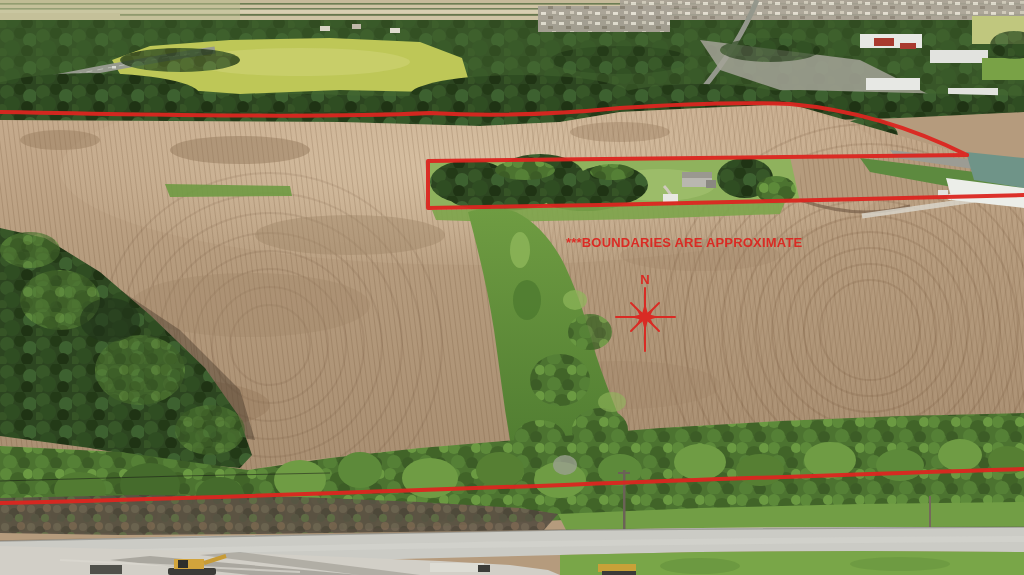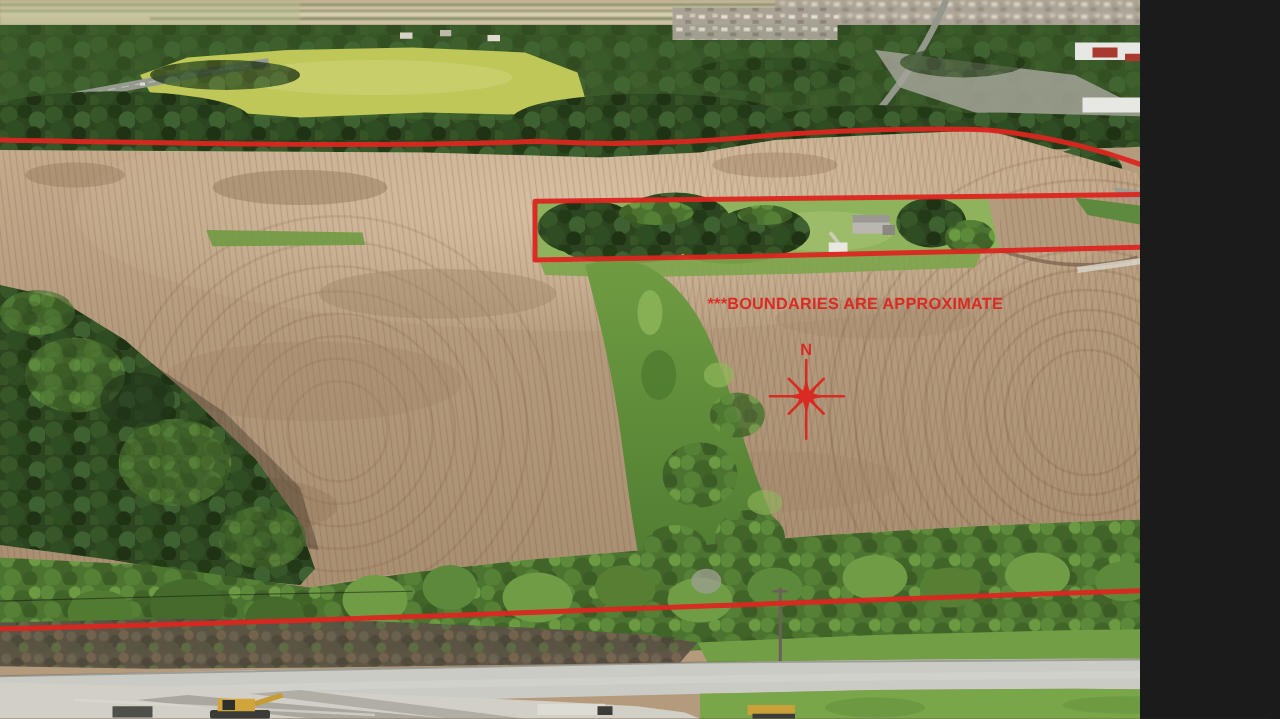--- a/index.html
+++ b/index.html
@@ -1,16 +1,16 @@
 <!DOCTYPE html>
 <html><head>
 <meta charset="utf-8">
 <style>
   html,body{margin:0;padding:0;background:#1b1b1b;}
-  .stage{position:relative;width:912px;height:575px;overflow:hidden;
+  .stage{position:relative;width:1024px;height:575px;overflow:hidden;
          font-family:"Liberation Sans",sans-serif;text-align:right;}
   svg{display:block;width:1024px;height:575px;}
   .ann-text{font-family:"Liberation Sans",sans-serif;font-weight:bold;
             font-size:13px;letter-spacing:.2px;}
   .compass-n{font-family:"Liberation Sans",sans-serif;font-weight:bold;font-size:13px;}
 </style>
 </head>
 <body>
 
 <div class="stage">

